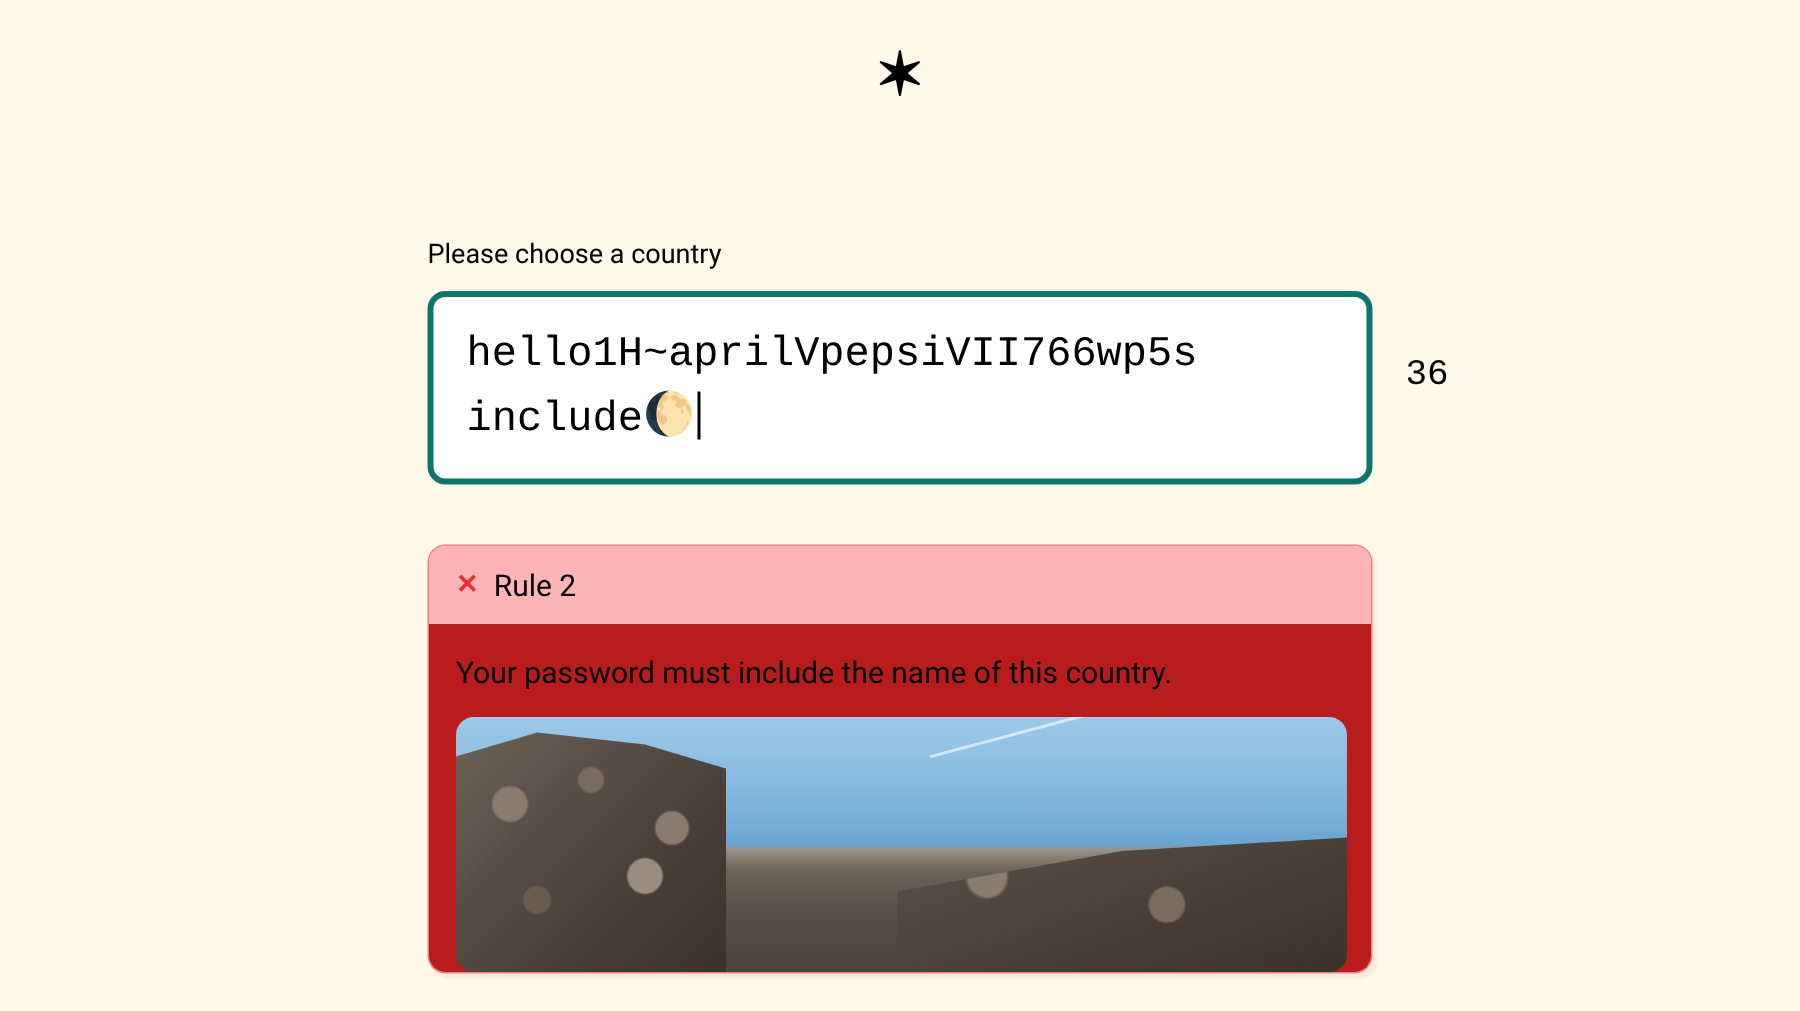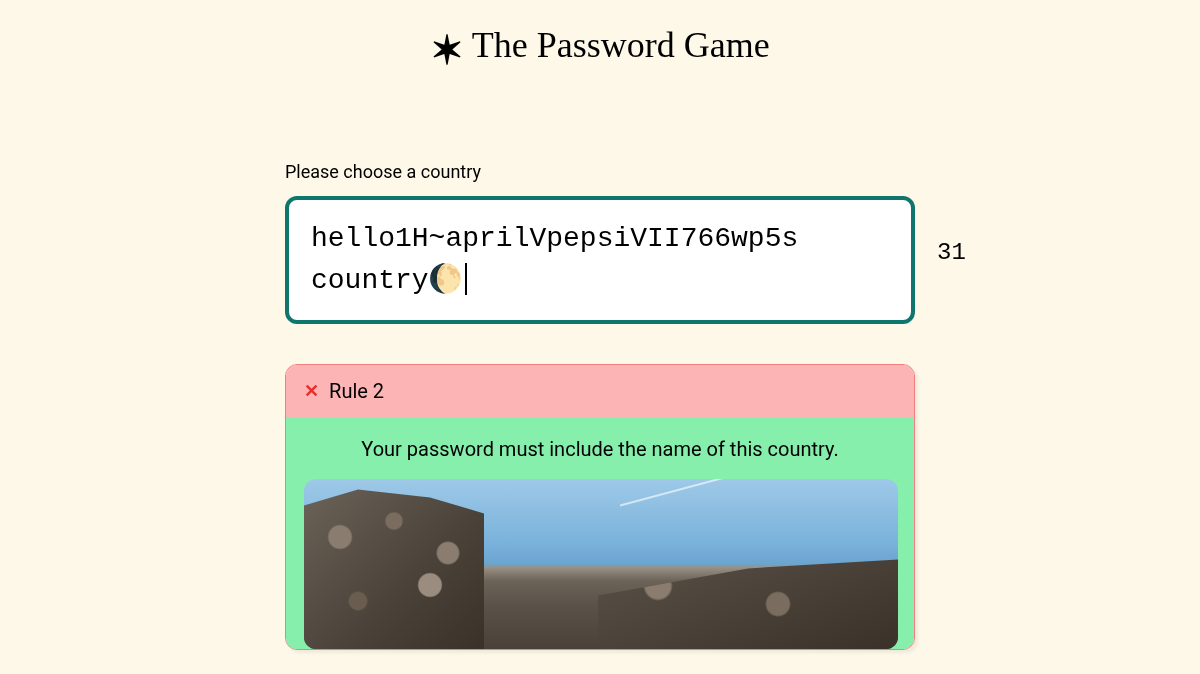--- a/index.html
+++ b/index.html
@@ -105,23 +105,22 @@
       font-size: 20px;
       color: #000;
     }
     .x-icon {
       color: #e6302f;
       font-size: 18px;
       font-weight: bold;
       line-height: 1;
     }
     .rule-body {
-      background: #86efac;
+      background: #b91c1c;
       padding: 20px 18px 0 18px;
-      text-align: center;
     }
     .rule-text {
       font-size: 20px;
       color: #000;
       margin-bottom: 18px;
     }
     .image-placeholder {
       width: 594px;
       height: 170px;
       border-radius: 12px;
@@ -165,34 +164,33 @@
       background: rgba(255,255,255,0.6);
       transform: rotate(-15deg);
     }
   </style>
 </head>
 <body>
 
 <div class="header">
   <h1 class="title">
     <span class="asterisk-icon">✶</span>
-    <span>The Password Game</span>
   </h1>
 </div>
 
 <div class="container">
   <div class="prompt-label">Please choose a country</div>
 
   <div class="input-row">
     <div class="password-input">
       <span class="password-text">hello1H~aprilVpepsiVII766wp5s</span><br>
-      <span class="password-text">country</span><span class="moon-emoji">🌔</span><span class="cursor"></span>
+      <span class="password-text">include</span><span class="moon-emoji">🌔</span><span class="cursor"></span>
     </div>
   </div>
-  <div class="char-count">31</div>
+  <div class="char-count">36</div>
 
   <div class="rule-card">
     <div class="rule-header">
       <span class="x-icon">✕</span>
       <span>Rule 2</span>
     </div>
     <div class="rule-body">
       <div class="rule-text">Your password must include the name of this country.</div>
       <div class="image-placeholder">
         <div class="sky-streak"></div>

